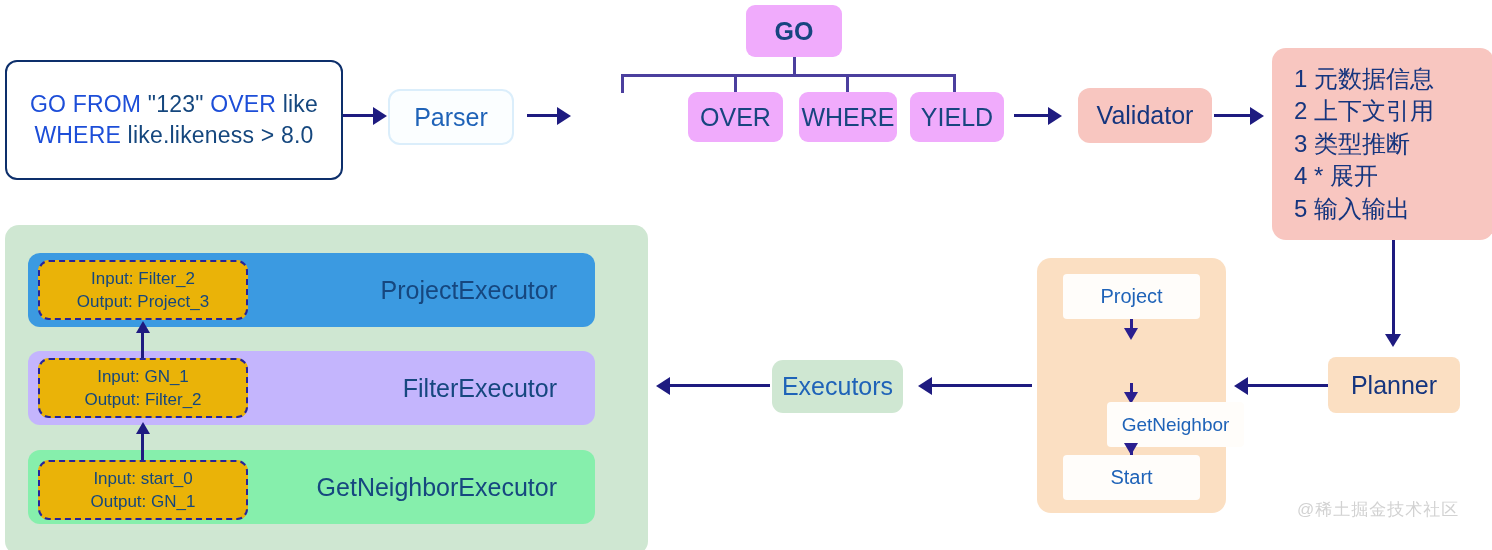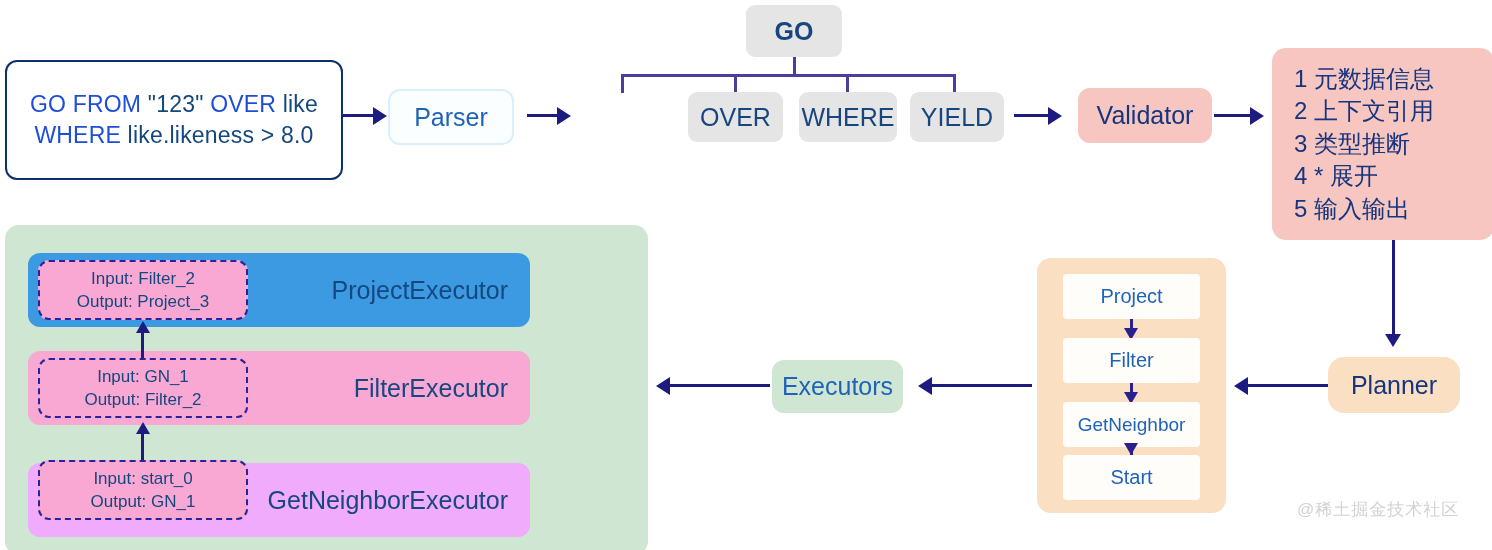--- a/index.html
+++ b/index.html
@@ -18,24 +18,24 @@
     left:5px;top:60px;width:338px;height:120px;
     border:2.5px solid #0d2f6b;border-radius:12px;background:#ffffff;
     display:flex;flex-direction:column;align-items:center;justify-content:center;
     font-size:23px;line-height:31px;letter-spacing:.2px;
   }
   #query-box .ln{white-space:nowrap;}
   .kw{color:#1d4ed8;}
   .idn{color:#15477e;}
 
   
-  .node-lightblue{background:#e5e5e5;color:#17457f;border-radius:9px;}
+  .node-lightblue{background:#f0abfc;color:#17457f;border-radius:9px;}
   .node-parser{background:#fbfeff;border:2px solid #dbeefb;color:#1f63b8;border-radius:12px;}
   .node-pink{background:#f8c6c0;color:#15357e;border-radius:12px;}
-  .node-peach{background:#fbdfc2;color:#15357e;border-radius:16px;}
+  .node-peach{background:#fbdfc2;color:#15357e;border-radius:8px;}
   .node-green{background:#cfe7d2;color:#1f63b8;border-radius:12px;}
 
   #parser{left:388px;top:89px;width:126px;height:56px;font-size:25px;}
 
   #go-node{left:746px;top:5px;width:96px;height:52px;font-size:25px;font-weight:bold;}
   .kwnode{height:50px;font-size:25px;top:92px;}
   #kw-from{left:575px;width:95px;}
   #kw-over{left:688px;width:95px;}
   #kw-where{left:799px;width:98px;}
   #kw-yield{left:910px;width:94px;}
@@ -57,40 +57,40 @@
   #plan-container{
     left:1037px;top:258px;width:189px;height:255px;
     background:#fbdfc2;border-radius:14px;
   }
   .plan-step{
     left:1063px;width:137px;height:45px;font-size:20px;
     background:#fffdfa;color:#1f63b8;border-radius:4px;
   }
   #plan-project{top:274px;}
   #plan-filter{top:338px;}
-  #plan-getneighbor{top:402px;font-size:19px;}
+  #plan-getneighbor{top:402px;font-size:19px;margin-left:44px;}
   #plan-start{top:455px;}
 
   
-  #executors{left:772px;top:360px;width:131px;height:53px;font-size:25px;}
+  #executors{left:772px;top:360px;width:131px;height:53px;font-size:25px;border-radius:11px;}
 
   #exec-container{
     left:5px;top:225px;width:643px;height:330px;
     background:#cfe7d2;border-radius:14px;
   }
-  .exec-row{left:28px;width:502px;height:74px;border-radius:12px;
-    display:flex;align-items:center;justify-content:flex-end;padding-right:22px;
+  .exec-row{left:28px;width:567px;height:74px;border-radius:12px;
+    display:flex;align-items:center;justify-content:flex-end;padding-right:38px;
     box-sizing:border-box;font-size:25px;}
   #exec-project{top:253px;background:#3b9ae1;color:#16477f;}
-  #exec-filter{top:351px;background:#f9a8d4;color:#16477f;}
-  #exec-getneighbor{top:463px;background:#f0abfc;color:#16477f;}
+  #exec-filter{top:351px;background:#c4b5fd;color:#16477f;}
+  #exec-getneighbor{top:450px;background:#86efac;color:#16477f;}
 
   .io-box{
     left:38px;width:210px;height:60px;
-    border:2.5px dashed #25249b;border-radius:11px;background:#f9a8d4;
+    border:2.5px dashed #25249b;border-radius:11px;background:#eab308;
     display:flex;flex-direction:column;align-items:center;justify-content:center;
     font-size:17px;line-height:23px;color:#15477e;
   }
   #io-project{top:260px;}
   #io-filter{top:358px;}
   #io-getneighbor{top:460px;}
 
   
   .line{background:#1e1b80;}
   .hline{height:3px;}
@@ -184,23 +184,20 @@
   <div class="abs arrow-l" style="left:1234px;top:377px;"></div>
 
   <div class="abs" id="plan-container"></div>
 
   <div class="abs ctr plan-step" id="plan-project">
     <span>Project</span>
   </div>
   <div class="abs plan-vline" style="left:1130px;top:319px;height:12px;"></div>
   <div class="abs plan-arrow-d" style="left:1124px;top:328px;"></div>
 
-  <div class="abs ctr plan-step" id="plan-filter">
-    <span>Filter</span>
-  </div>
   <div class="abs plan-vline" style="left:1130px;top:383px;height:12px;"></div>
   <div class="abs plan-arrow-d" style="left:1124px;top:392px;"></div>
 
   <div class="abs ctr plan-step" id="plan-getneighbor">
     <span>GetNeighbor</span>
   </div>
   <div class="abs plan-vline" style="left:1130px;top:447px;height:8px;"></div>
   <div class="abs plan-arrow-d" style="left:1124px;top:443px;"></div>
 
   <div class="abs ctr plan-step" id="plan-start">

